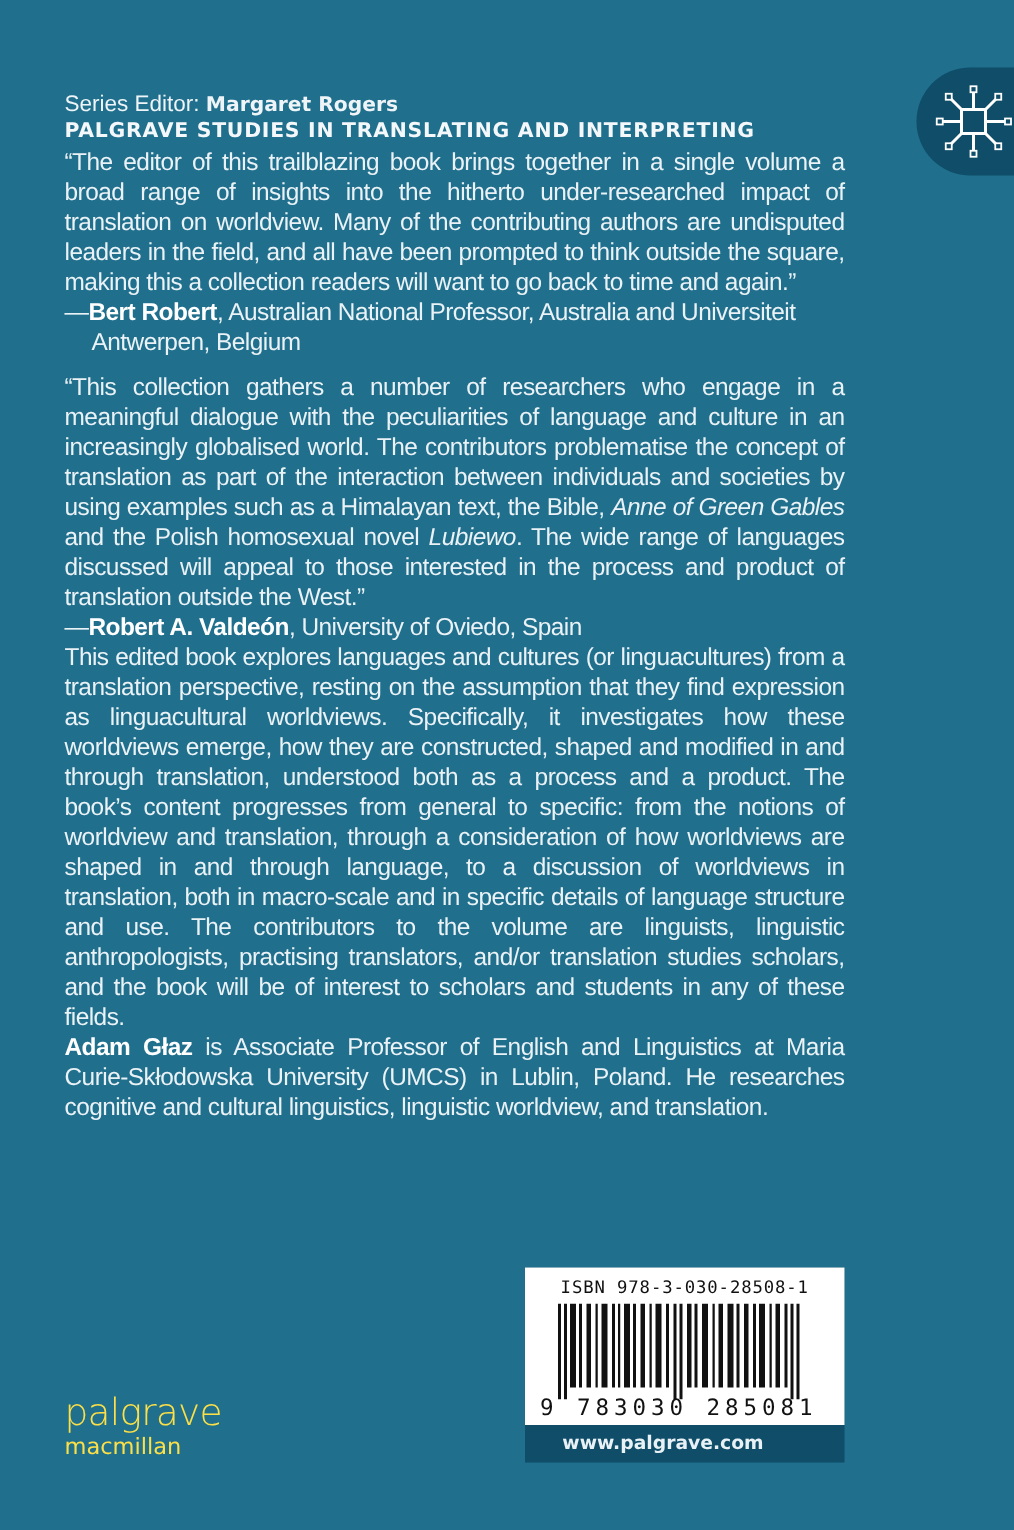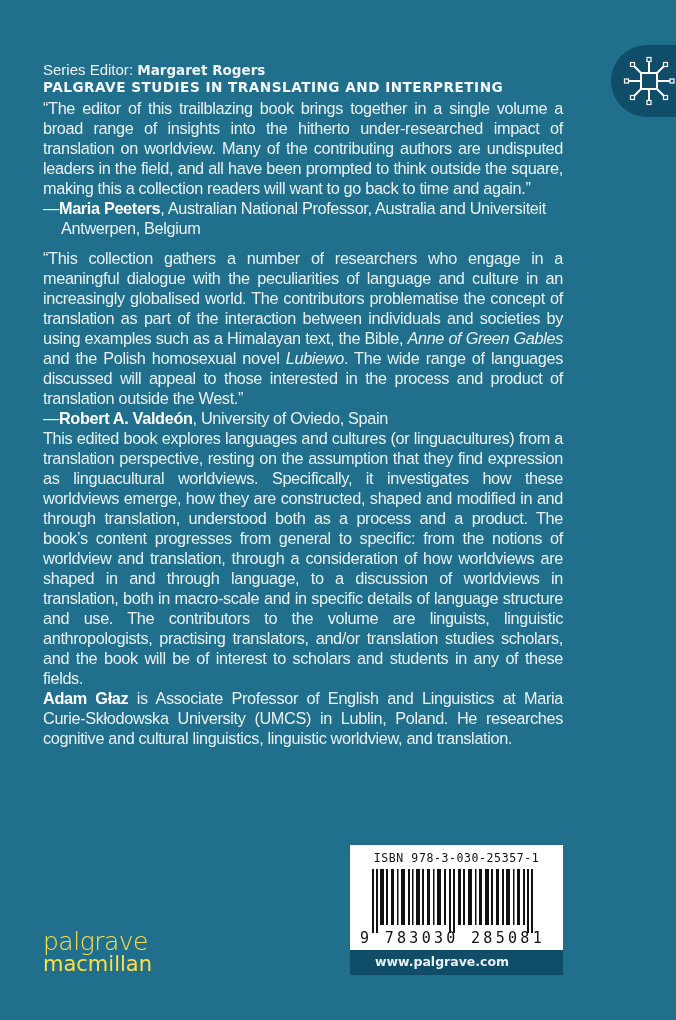--- a/index.html
+++ b/index.html
@@ -45,21 +45,21 @@
     #quote2 { top: 248px; }
     #desc { top: 428px; }
     #bio { top: 688px; }
 
     .logo {
       position: absolute; left: 43px; top: 930px;
       color: #fde047; font-family: "DejaVu Sans", sans-serif;
       line-height: 23px;
     }
     .logo .l1 { font-size: 25px; letter-spacing: -0.5px; font-weight: 300; }
-    .logo .l2 { font-size: 21px; letter-spacing: 0px; }
+    .logo .l2 { font-size: 15px; letter-spacing: 0px; }
 
     .barcode-box {
       position: absolute; left: 350px; top: 845px; width: 213px; height: 130px;
       background: #0f4d69;
     }
     .barcode-white {
       position: absolute; left: 0; top: 0; width: 213px; height: 105px;
       background: #ffffff;
     }
     .isbn-text {
@@ -109,21 +109,21 @@
       <rect x="7.5" y="7.5" width="4" height="4"></rect>
       <rect x="40.5" y="7.5" width="4" height="4"></rect>
       <rect x="7.5" y="40.5" width="4" height="4"></rect>
       <rect x="40.5" y="40.5" width="4" height="4"></rect>
     </g>
   </svg>
 </div>
 
 <div id="quote1" class="block">
   <p>“The editor of this trailblazing book brings together in a single volume a broad range of insights into the hitherto under-researched impact of translation on worldview. Many of the contributing authors are undisputed leaders in the field, and all have been prompted to think outside the square, making this a collection readers will want to go back to time and again.”</p>
-  <p class="attr"><span>—</span><span class="bold">Maria Peeters</span><span>, Australian National Professor, Australia and Universiteit Antwerpen, Belgium</span></p>
+  <p class="attr"><span>—</span><span class="bold">Bert Robert</span><span>, Australian National Professor, Australia and Universiteit Antwerpen, Belgium</span></p>
 </div>
 
 <div id="quote2" class="block">
   <p><span>“This collection gathers a number of researchers who engage in a meaningful dialogue with the peculiarities of language and culture in an increasingly globalised world. The contributors problematise the concept of translation as part of the interaction between individuals and societies by using examples such as a Himalayan text, the Bible, </span><span class="it">Anne of Green Gables</span><span> and the Polish homosexual novel </span><span class="it">Lubiewo</span><span>. The wide range of languages discussed will appeal to those interested in the process and product of translation outside the West.”</span></p>
   <p class="attr"><span>—</span><span class="bold">Robert A. Valdeón</span><span>, University of Oviedo, Spain</span></p>
 </div>
 
 <div id="desc" class="block">
   <p>This edited book explores languages and cultures (or linguacultures) from a translation perspective, resting on the assumption that they find expression as linguacultural worldviews. Specifically, it investigates how these worldviews emerge, how they are constructed, shaped and modified in and through translation, understood both as a process and a product. The book’s content progresses from general to specific: from the notions of worldview and translation, through a consideration of how worldviews are shaped in and through language, to a discussion of worldviews in translation, both in macro-scale and in specific details of language structure and use. The contributors to the volume are linguists, linguistic anthropologists, practising translators, and/or translation studies scholars, and the book will be of interest to scholars and students in any of these fields.</p>
 </div>
@@ -132,21 +132,21 @@
   <p><span class="bold">Adam Głaz</span><span> is Associate Professor of English and Linguistics at Maria Curie-Skłodowska University (UMCS) in Lublin, Poland. He researches cognitive and cultural linguistics, linguistic worldview, and translation.</span></p>
 </div>
 
 <div class="logo">
   <div class="l1">palgrave</div>
   <div class="l2">macmillan</div>
 </div>
 
 <div class="barcode-box">
   <div class="barcode-white">
-    <div class="isbn-text">ISBN 978-3-030-25357-1</div>
+    <div class="isbn-text">ISBN 978-3-030-28508-1</div>
     <svg class="bars" width="195" height="64" viewBox="0 0 195 64">
       <g fill="#111">
         <rect x="12" y="0" width="2" height="64"></rect>
           <rect x="16" y="0" width="2" height="64"></rect>
         <rect x="20" y="0" width="4" height="56"></rect>
           <rect x="26" y="0" width="2" height="56"></rect>
         <rect x="31" y="0" width="3" height="56"></rect>
           <rect x="37" y="0" width="1.5" height="56"></rect>
         <rect x="41" y="0" width="4" height="56"></rect>
           <rect x="48" y="0" width="2" height="56"></rect>

